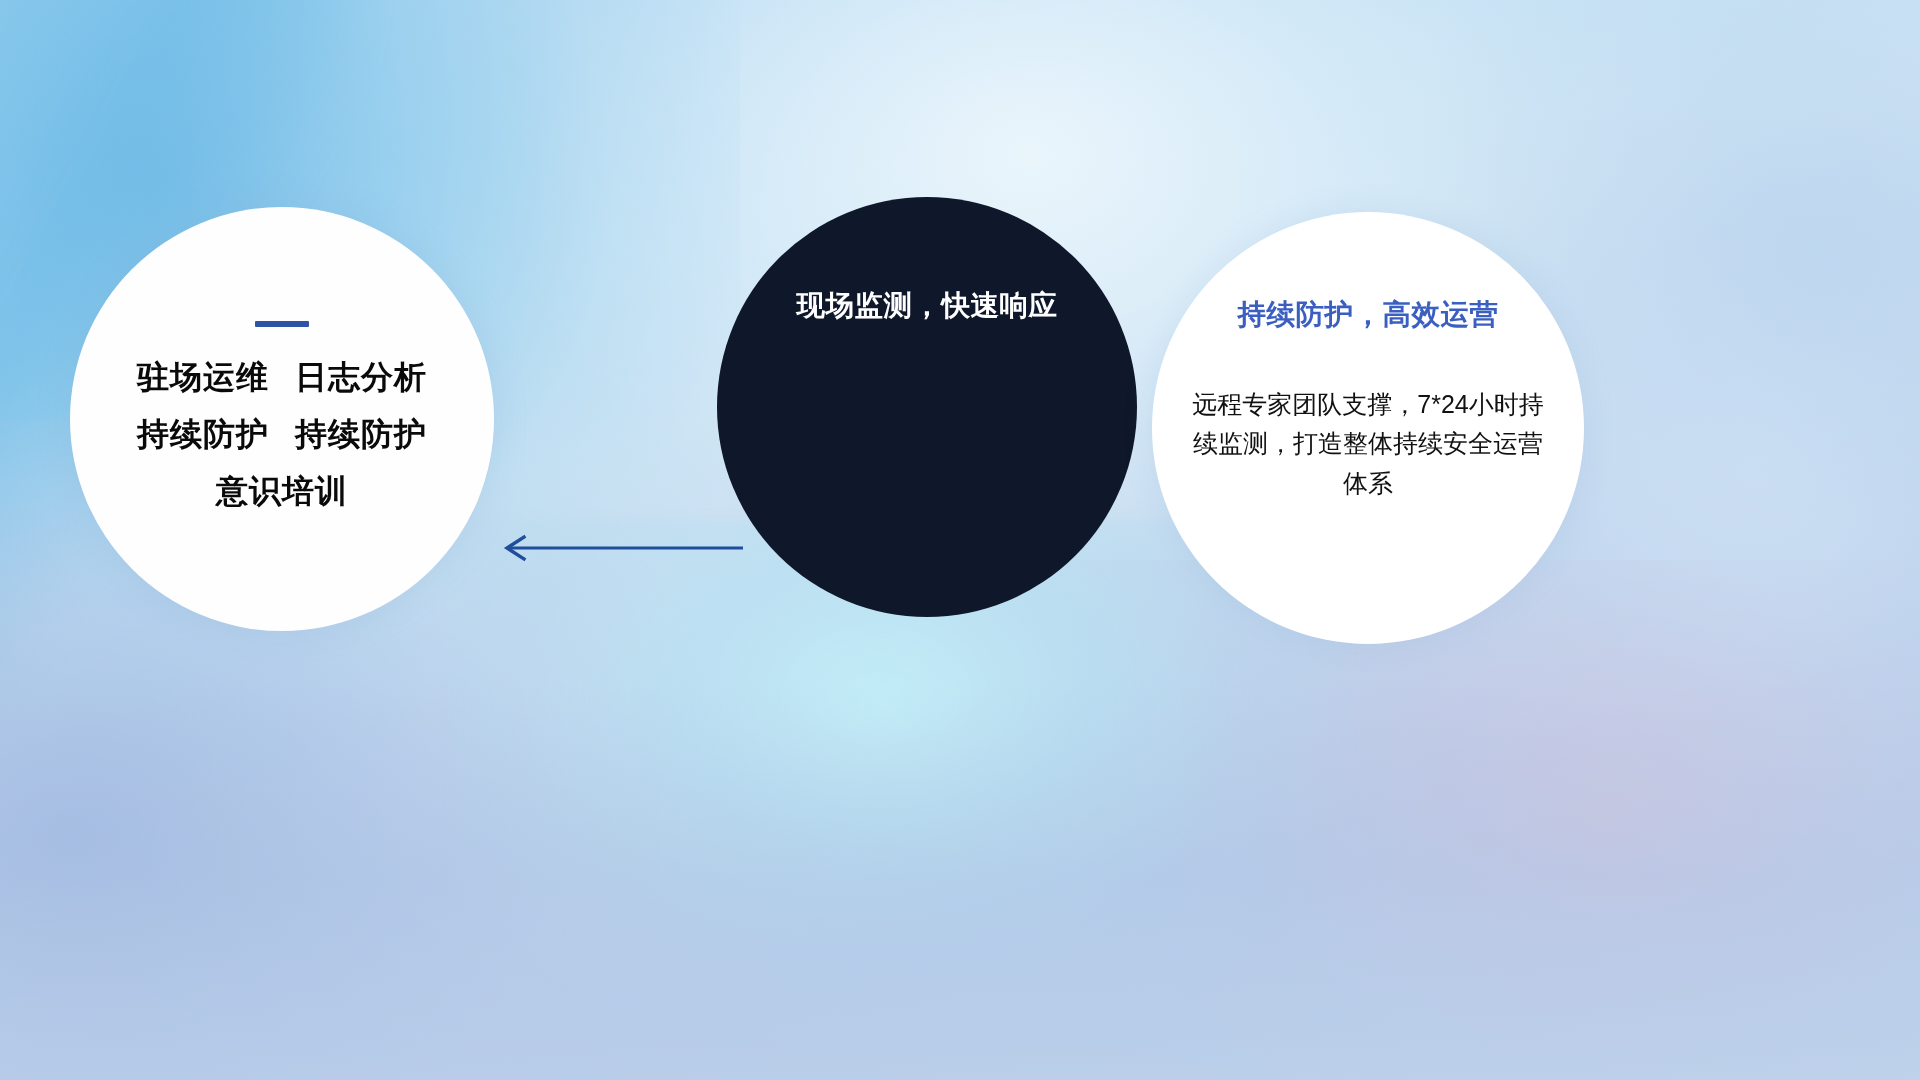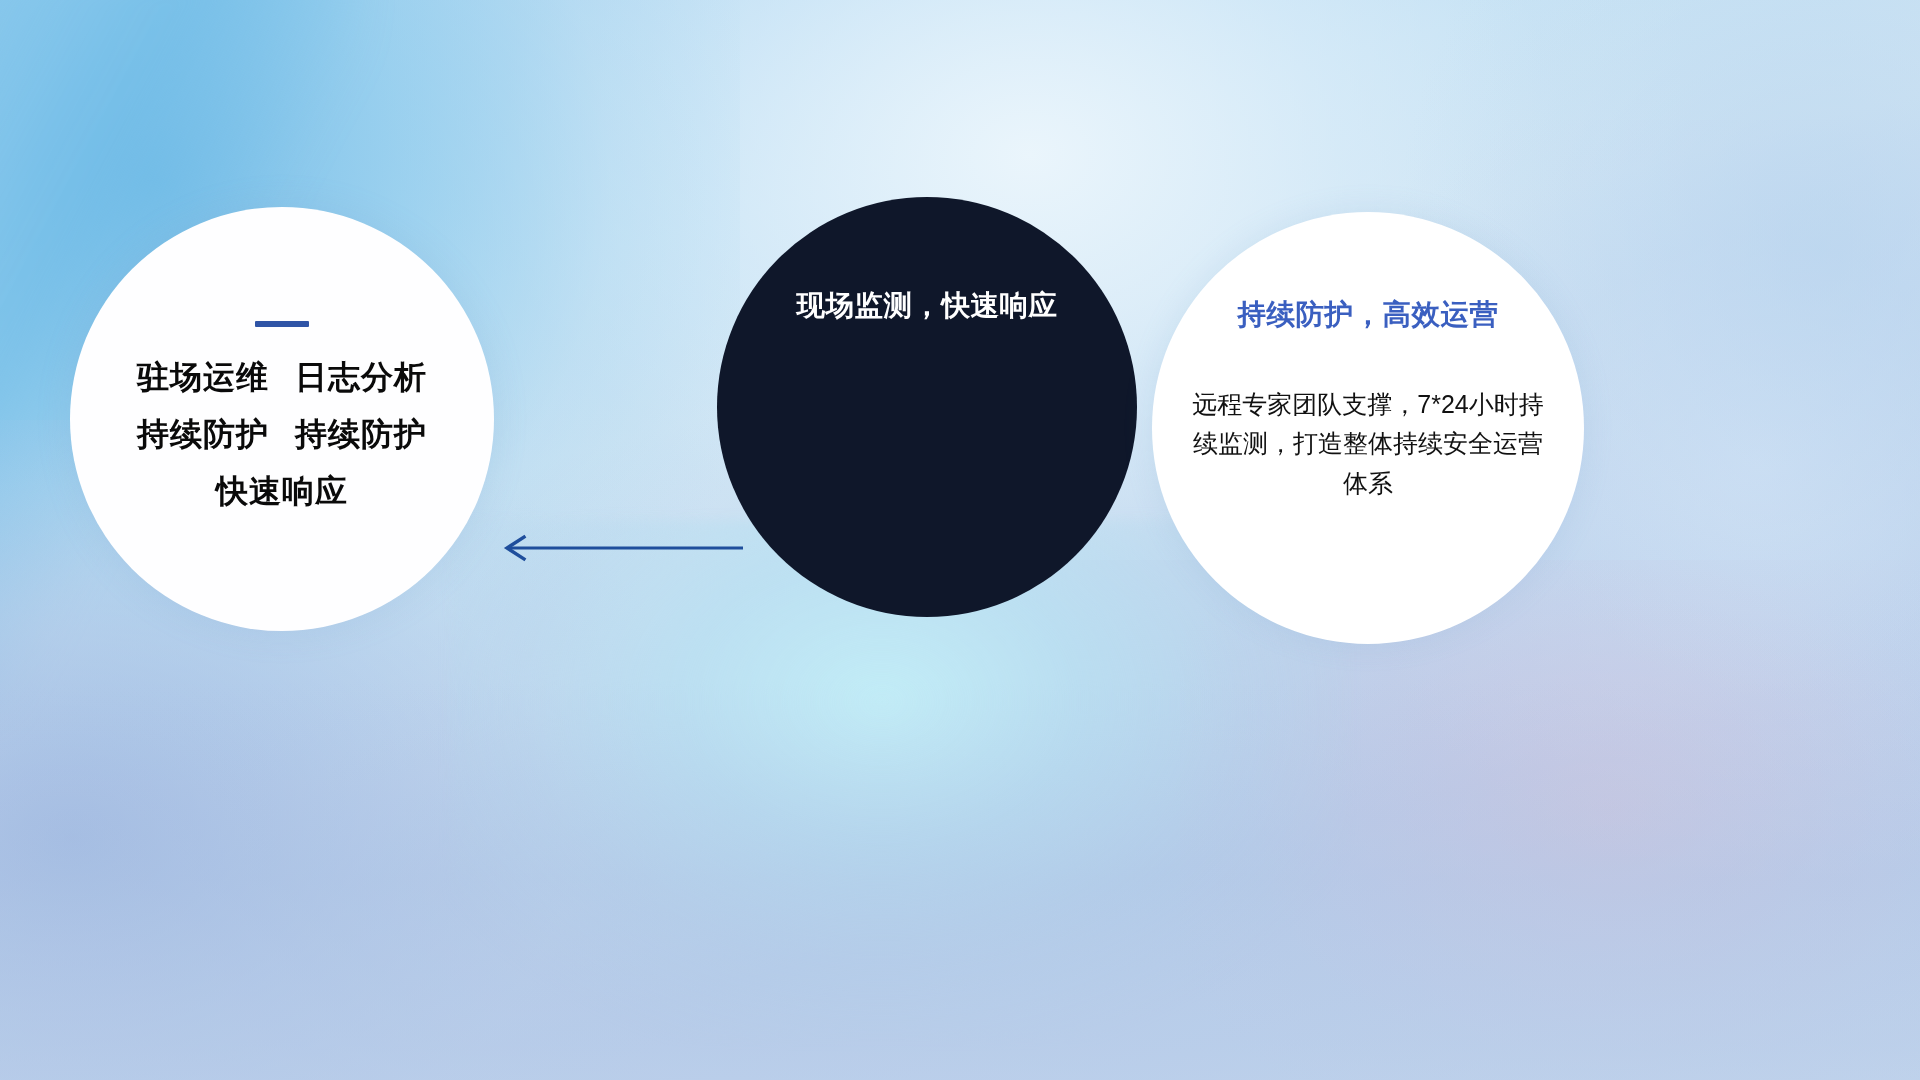--- a/index.html
+++ b/index.html
@@ -221,21 +221,21 @@
   <div class="circle" id="circle-left">
     <div class="dash"></div>
     <div class="left-lines">
       <div class="ln">
         <span>驻场运维</span><span class="gap"></span><span>日志分析</span>
       </div>
       <div class="ln">
         <span>持续防护</span><span class="gap"></span><span>持续防护</span>
       </div>
       <div class="ln">
-        <span>快速响应</span>
+        <span>意识培训</span>
       </div>
     </div>
   </div>
 
   <div class="circle" id="circle-mid">
     <div class="title">现场监测，快速响应</div>
   </div>
 
   <div class="circle" id="circle-right">
     <div class="title">持续防护，高效运营</div>

